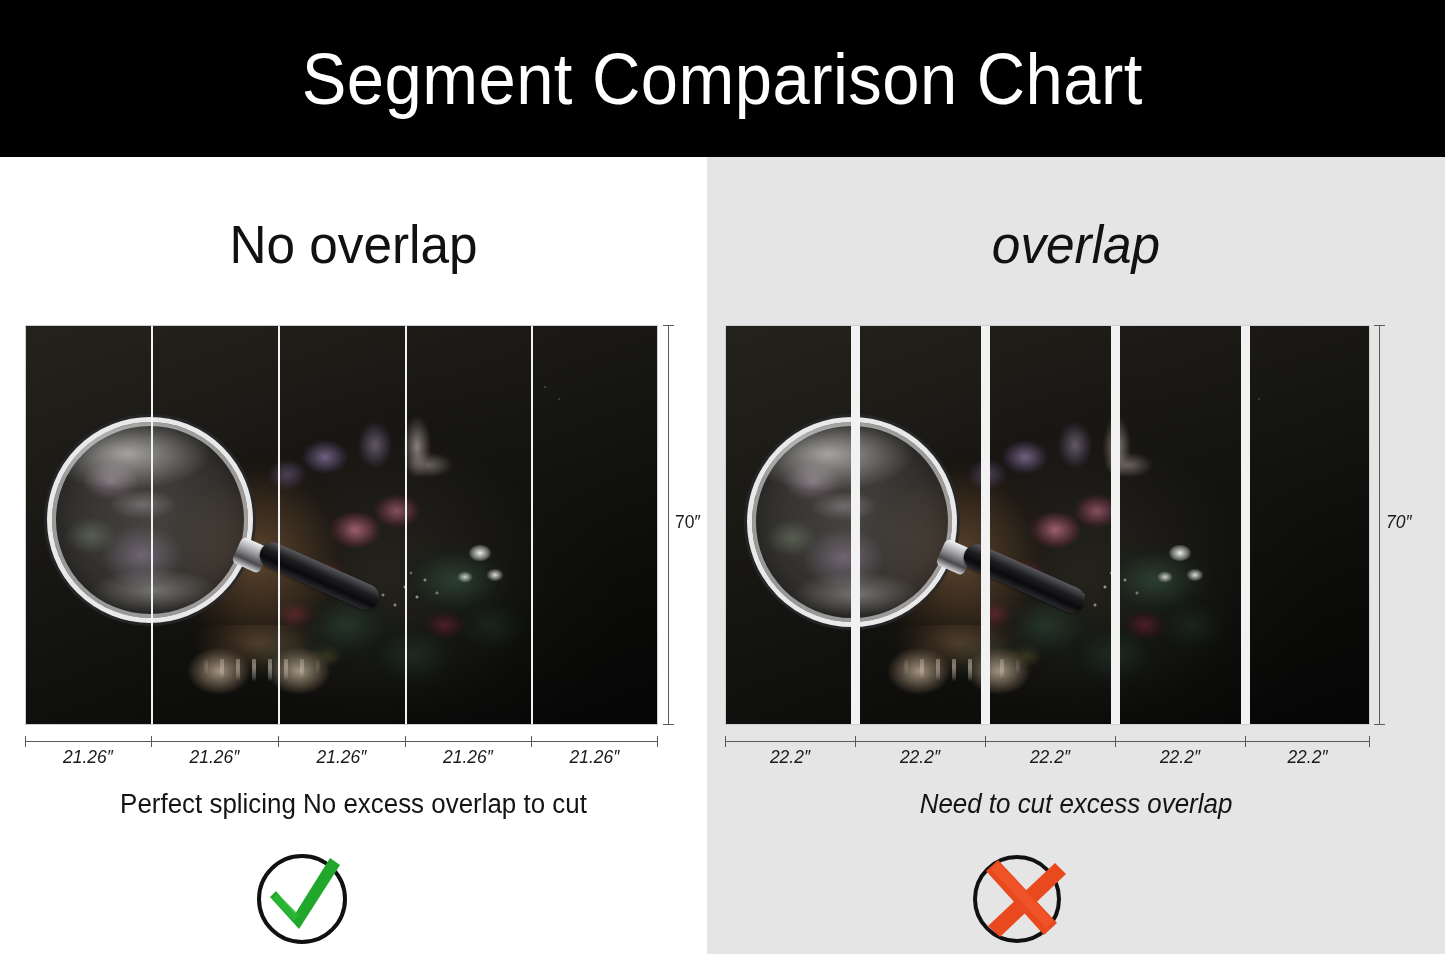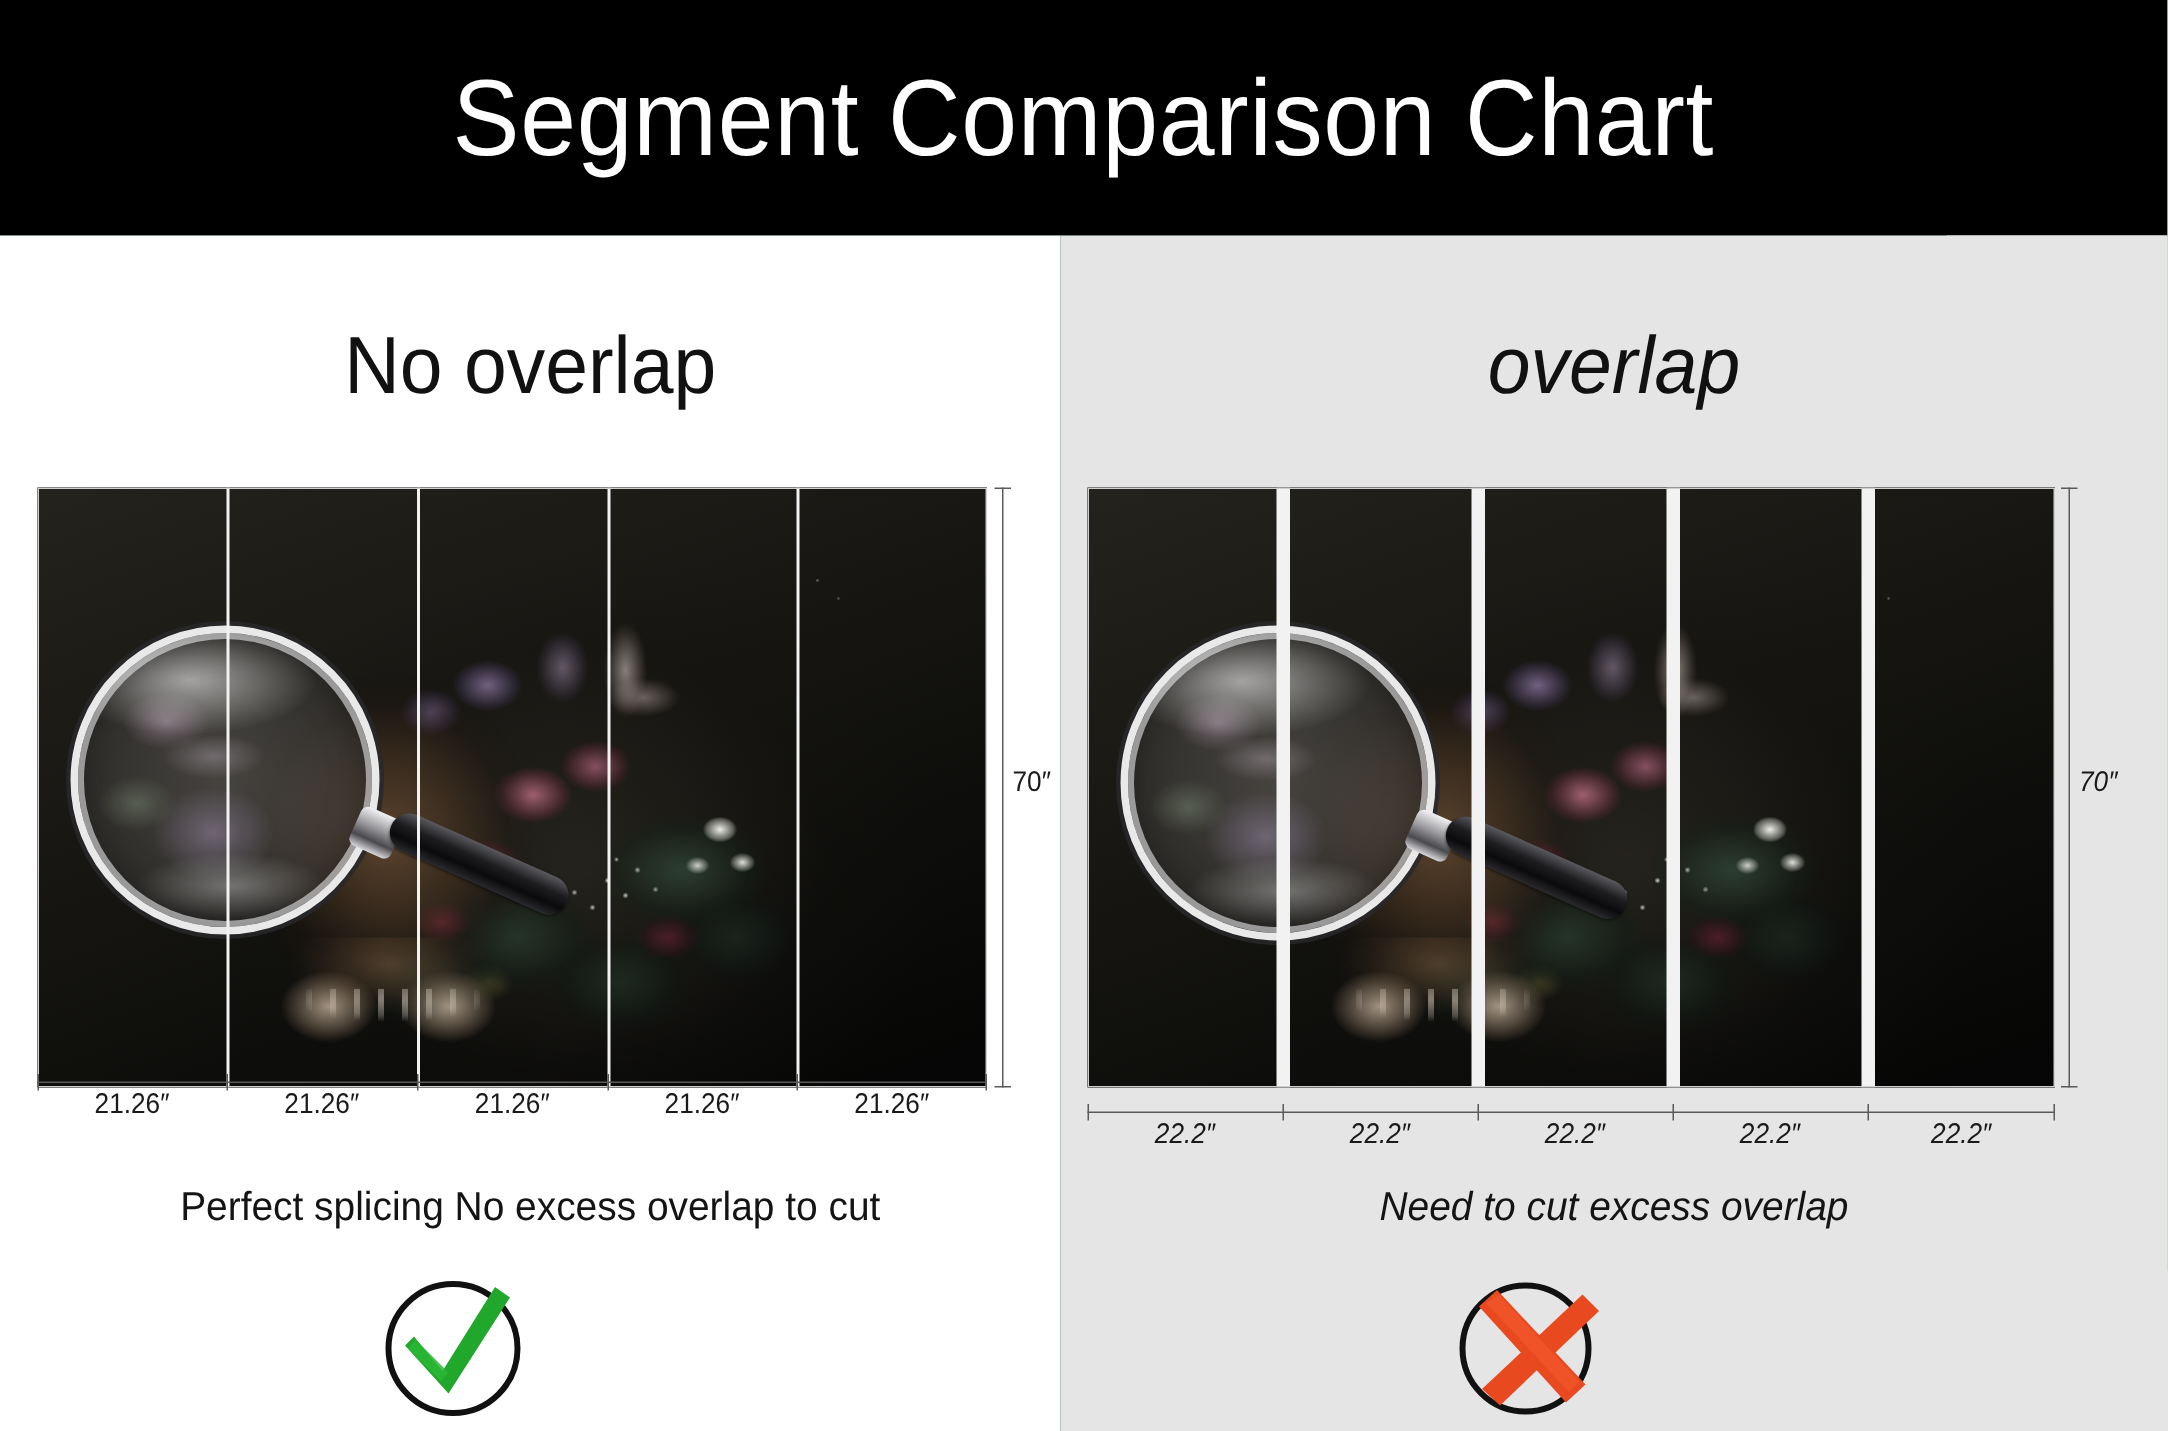--- a/index.html
+++ b/index.html
@@ -12,21 +12,21 @@
     width: 1445px;
     height: 954px;
     font-family: "Liberation Sans", sans-serif;
     overflow: hidden;
   }
 
   #page {
     position: relative;
     width: 1298px;
     height: 954px;
-    background: #14532d;
+    background: #5eead4;
   }
 
   
   #title-banner {
     position: absolute;
     left: 0; top: 0;
     width: 1445px;
     height: 157px;
     background: #000000;
     display: flex;
@@ -335,21 +335,21 @@
         </div>
       </div>
 
       <div class="dim-v" style="left:662px; top:168px; height:400px;">
         <div class="dim-v-line"></div>
         <div class="dim-v-tick" style="top:0;"></div>
         <div class="dim-v-tick" style="bottom:0;"></div>
         <div class="dim-v-label" style="top:186px;">70″</div>
       </div>
 
-      <div class="dim-h" style="left:25px; top:564px; width:633px;">
+      <div class="dim-h" style="left:25px; top:584px; width:633px;font-style:italic;">
         <div class="dim-h-line"></div>
         <div class="dim-tick" style="left:0;"></div>
         <div class="dim-tick" style="left:126px;"></div>
         <div class="dim-tick" style="left:253px;"></div>
         <div class="dim-tick" style="left:380px;"></div>
         <div class="dim-tick" style="left:506px;"></div>
         <div class="dim-tick" style="right:0;"></div>
 
         <div class="dim-label" style="left:0;   width:126px;">21.26″</div>
         <div class="dim-label" style="left:126px;width:127px;">21.26″</div>

